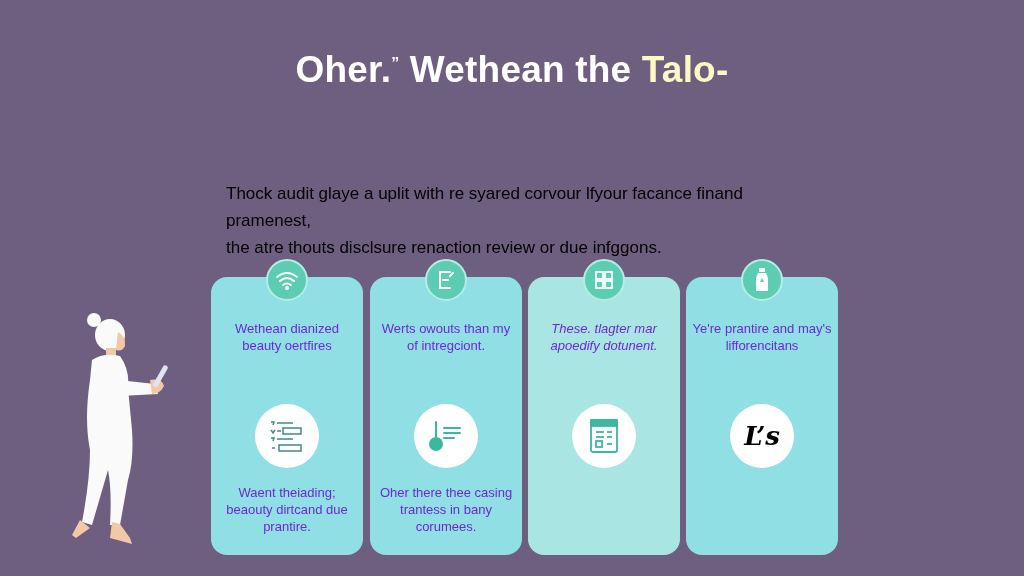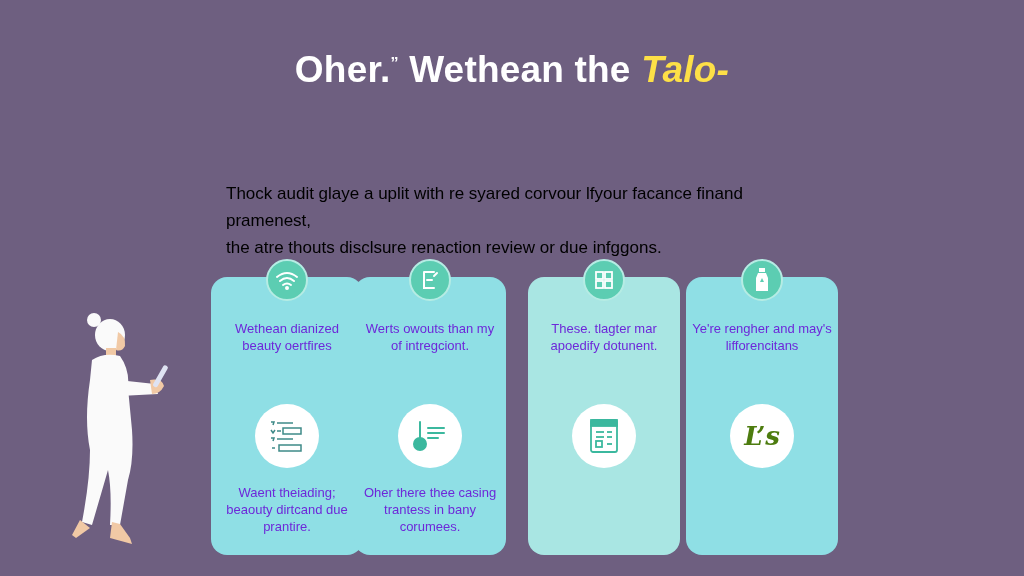--- a/index.html
+++ b/index.html
@@ -8,32 +8,32 @@
     background: #6e5f80;
     font-family: "Liberation Sans", "DejaVu Sans", sans-serif;
     position: relative;
     color: #ffffff;
   }
   .title {
     position: absolute; left: 0; top: 38px; width: 1024px;
     text-align: center; font-weight: bold; font-size: 37px; line-height: 52px;
     color: #ffffff; letter-spacing: 0.2px;
   }
-  .title .accent { color: #fde047; font-style: italic; }
+  .title .accent { color: #fef9c3; }
   .title .quote { font-size: 16px; vertical-align: super; }
   .subtitle {
     position: absolute; left: 226px; top: 180px; width: 600px;
     font-size: 17px; line-height: 27px; color: #000000;
   }
   .card {
     position: absolute; top: 277px; width: 152px; height: 278px;
     border-radius: 16px;
     background: #8fdfe5;
   }
-  .card.c3 { background: #a9e6e3; }
+  .card.c3 { background: #a9e6e3; font-style: italic; }
   .card .top-icon {
     position: absolute; left: 50%; top: -18px; transform: translateX(-50%);
     width: 42px; height: 42px; border-radius: 50%;
     background: #5ccdb2; border: 2px solid #b6ece4;
     display: flex; align-items: center; justify-content: center;
   }
   .card .t1, .card .t2 {
     position: absolute; left: 6px; right: 6px; text-align: center;
     color: #6d28d9; font-size: 13px; line-height: 17px;
   }
@@ -92,21 +92,21 @@
         <rect x="16" y="10" width="18" height="6"></rect>
       <path d="M4 20 L7 20 L6 23"></path>
         <line x1="10" y1="21" x2="26" y2="21"></line>
       <line x1="5" y1="30" x2="8" y2="30"></line>
         <rect x="12" y="27" width="22" height="6"></rect>
     </svg>
   </div>
   <div class="t2">Waent theiading; beaouty dirtcand due prantire.</div>
 </div>
 
-<div class="card" style="left:354px">
+<div class="card" style="left:370px">
   <div class="top-icon">
     <svg width="20" height="20" viewBox="0 0 20 20" fill="none" stroke="#fff" stroke-width="2" stroke-linecap="round">
       <path d="M4 2 L14 2 M4 2 L4 18 L14 18"></path>
         <line x1="7" y1="10" x2="12" y2="10"></line>
         <path d="M14 6 L17 3"></path>
     </svg>
   </div>
   <div class="t1">Werts owouts than my of intregciont.</div>
   <div class="mid-icon">
     <svg width="40" height="36" viewBox="0 0 40 36" fill="none" stroke="#3bb89e" stroke-width="2" stroke-linecap="round">
@@ -145,17 +145,17 @@
 </div>
 
 <div class="card" style="left:686px">
   <div class="top-icon">
     <svg width="16" height="24" viewBox="0 0 16 24" fill="#fff">
       <rect x="5" y="0" width="6" height="4"></rect>
         <path d="M4 5 L12 5 L14 10 L14 23 L2 23 L2 10 Z"></path>
         <path d="M8 10 L10 14 L6 14 Z" fill="#5ccdb2"></path>
     </svg>
   </div>
-  <div class="t1">Ye're rengher and may's lifforencitans</div>
+  <div class="t1">Ye're prantire and may's lifforencitans</div>
   <div class="mid-icon">
-    <span style="color:#4d7c0f;font-family:'DejaVu Serif',serif;font-style:italic;font-weight:bold;font-size:26px;">L’s</span>
+    <span style="color:#000000;font-family:'DejaVu Serif',serif;font-style:italic;font-weight:bold;font-size:26px;">L’s</span>
   </div>
 </div>
 
 </body></html>

